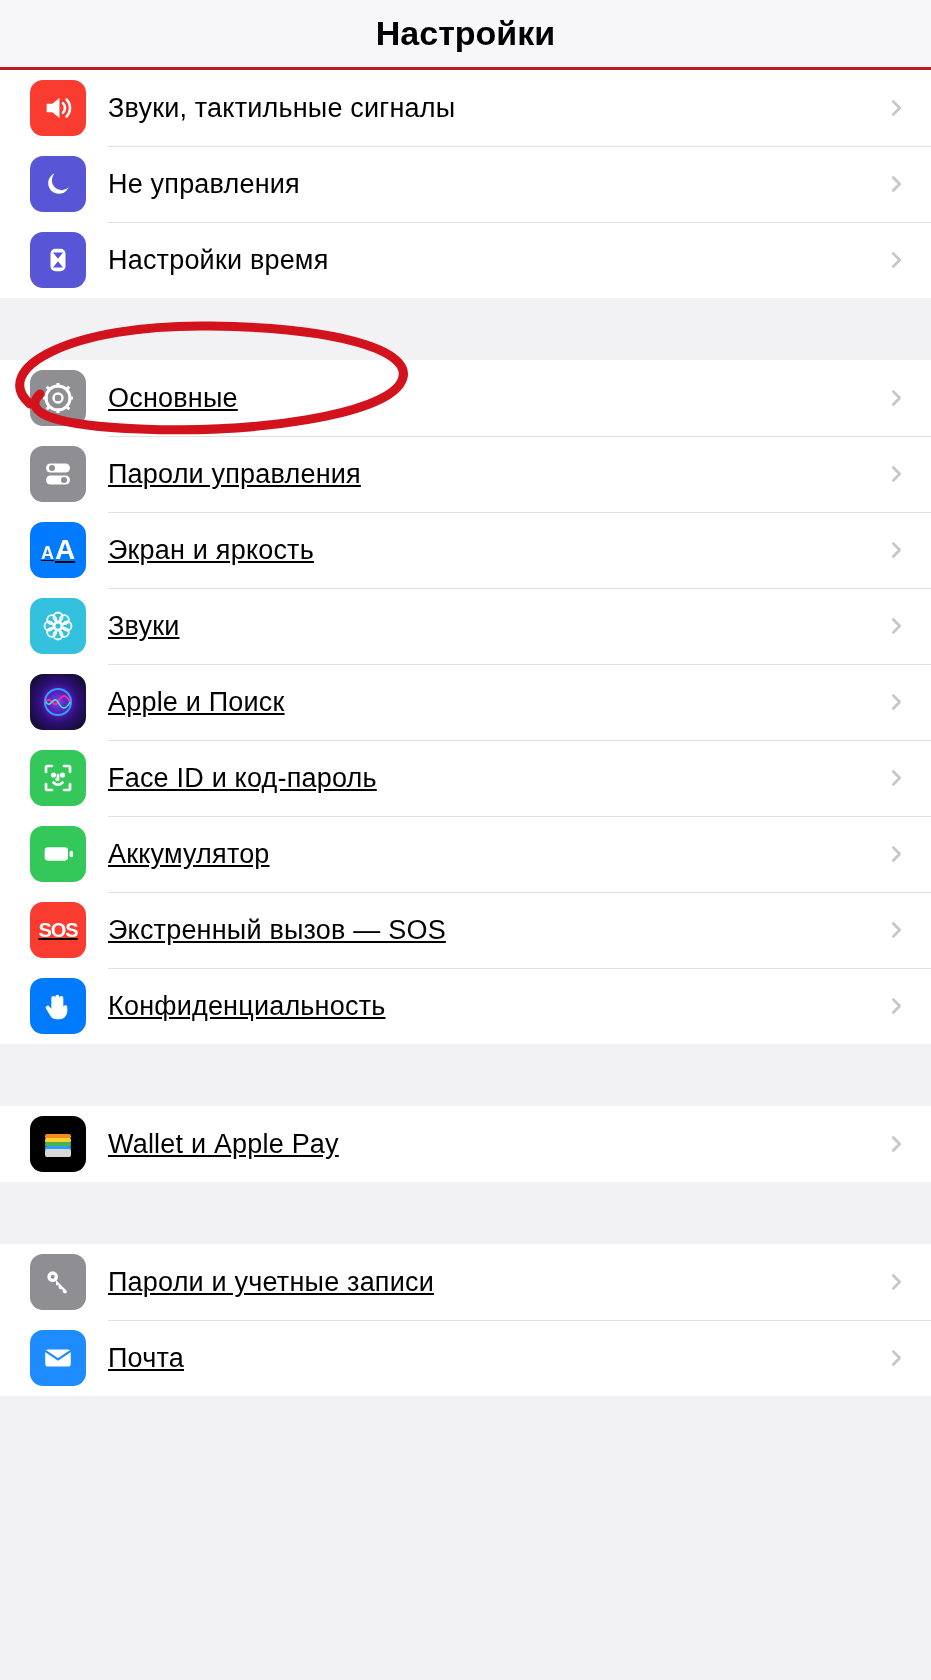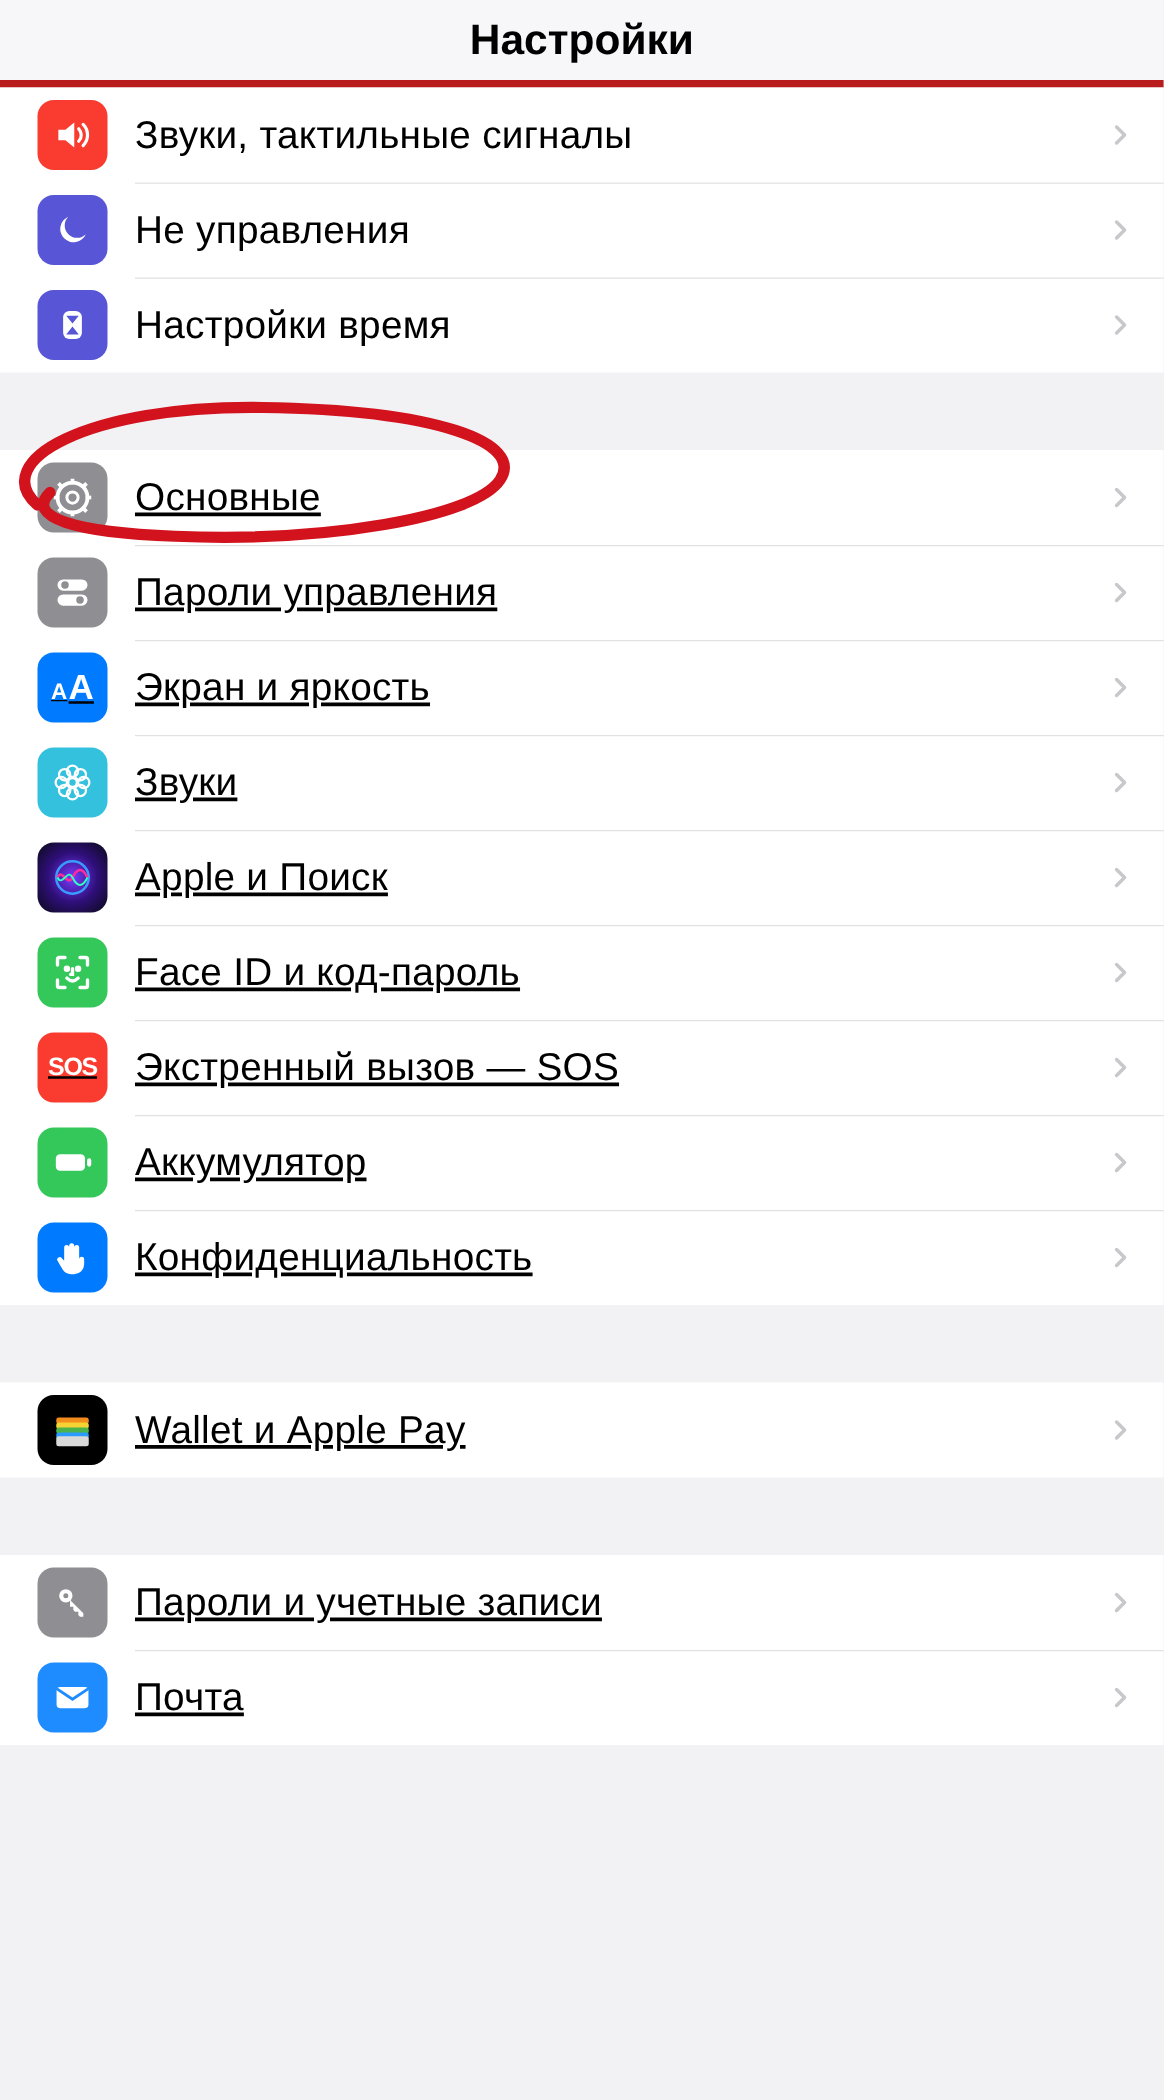--- a/index.html
+++ b/index.html
@@ -9,21 +9,21 @@
     background: #f2f2f5;
     color: #000;
     overflow: hidden;
   }
   .header {
     height: 70px;
     background: #f7f7f9;
     display: flex;
     align-items: center;
     justify-content: center;
-    border-bottom: 6px solid #b91c1c;
+    border-bottom: 3px solid #b91c1c;
   }
   .header-title {
     font-size: 34px;
     font-weight: 700;
   }
   .group {
     background: #fff;
   }
   .group + .group { margin-top: 62px; text-decoration: underline; }
   .row {
@@ -49,21 +49,21 @@
     border-radius: 13px;
     display: flex;
     align-items: center;
     justify-content: center;
     margin-right: 22px;
     flex-shrink: 0;
     color: #fff;
   }
   .row .label {
     flex: 1;
-    font-size: 31px;
+    font-size: 27px;
     letter-spacing: 0.2px;
   }
   .chevron {
     width: 22px;
     height: 22px;
     color: #c7c7cc;
     flex-shrink: 0;
   }
   .chevron svg { display: block; }
   .icon-wrap svg { display: block; }
@@ -269,39 +269,39 @@
     </div>
     <div class="label">Face ID и код-пароль</div>
     <div class="chevron">
       <svg width="22" height="22" viewBox="0 0 24 24">
           <path d="M9 5l7 7-7 7" stroke="currentColor" stroke-width="3" fill="none" stroke-linecap="round" stroke-linejoin="round"></path>
         </svg>
     </div>
   </div>
 
   <div class="row">
-    <div class="icon-wrap bg-sos">
-      <span class="sos-text">SOS</span>
-    </div>
-    <div class="label">Экстренный вызов — SOS</div>
-    <div class="chevron">
-      <svg width="22" height="22" viewBox="0 0 24 24">
-          <path d="M9 5l7 7-7 7" stroke="currentColor" stroke-width="3" fill="none" stroke-linecap="round" stroke-linejoin="round"></path>
-        </svg>
-    </div>
-  </div>
-
-  <div class="row">
     <div class="icon-wrap bg-battery">
       <svg width="40" height="40" viewBox="0 0 24 24">
         <rect x="4" y="8" width="14" height="8" rx="2" fill="#fff"></rect>
         <rect x="19" y="10" width="2" height="4" rx="1" fill="#fff"></rect>
       </svg>
     </div>
     <div class="label">Аккумулятор</div>
+    <div class="chevron">
+      <svg width="22" height="22" viewBox="0 0 24 24">
+          <path d="M9 5l7 7-7 7" stroke="currentColor" stroke-width="3" fill="none" stroke-linecap="round" stroke-linejoin="round"></path>
+        </svg>
+    </div>
+  </div>
+
+  <div class="row">
+    <div class="icon-wrap bg-sos">
+      <span class="sos-text">SOS</span>
+    </div>
+    <div class="label">Экстренный вызов — SOS</div>
     <div class="chevron">
       <svg width="22" height="22" viewBox="0 0 24 24">
           <path d="M9 5l7 7-7 7" stroke="currentColor" stroke-width="3" fill="none" stroke-linecap="round" stroke-linejoin="round"></path>
         </svg>
     </div>
   </div>
 
   <div class="row">
     <div class="icon-wrap bg-blue">
       <svg width="32" height="32" viewBox="0 0 24 24" fill="#fff">

